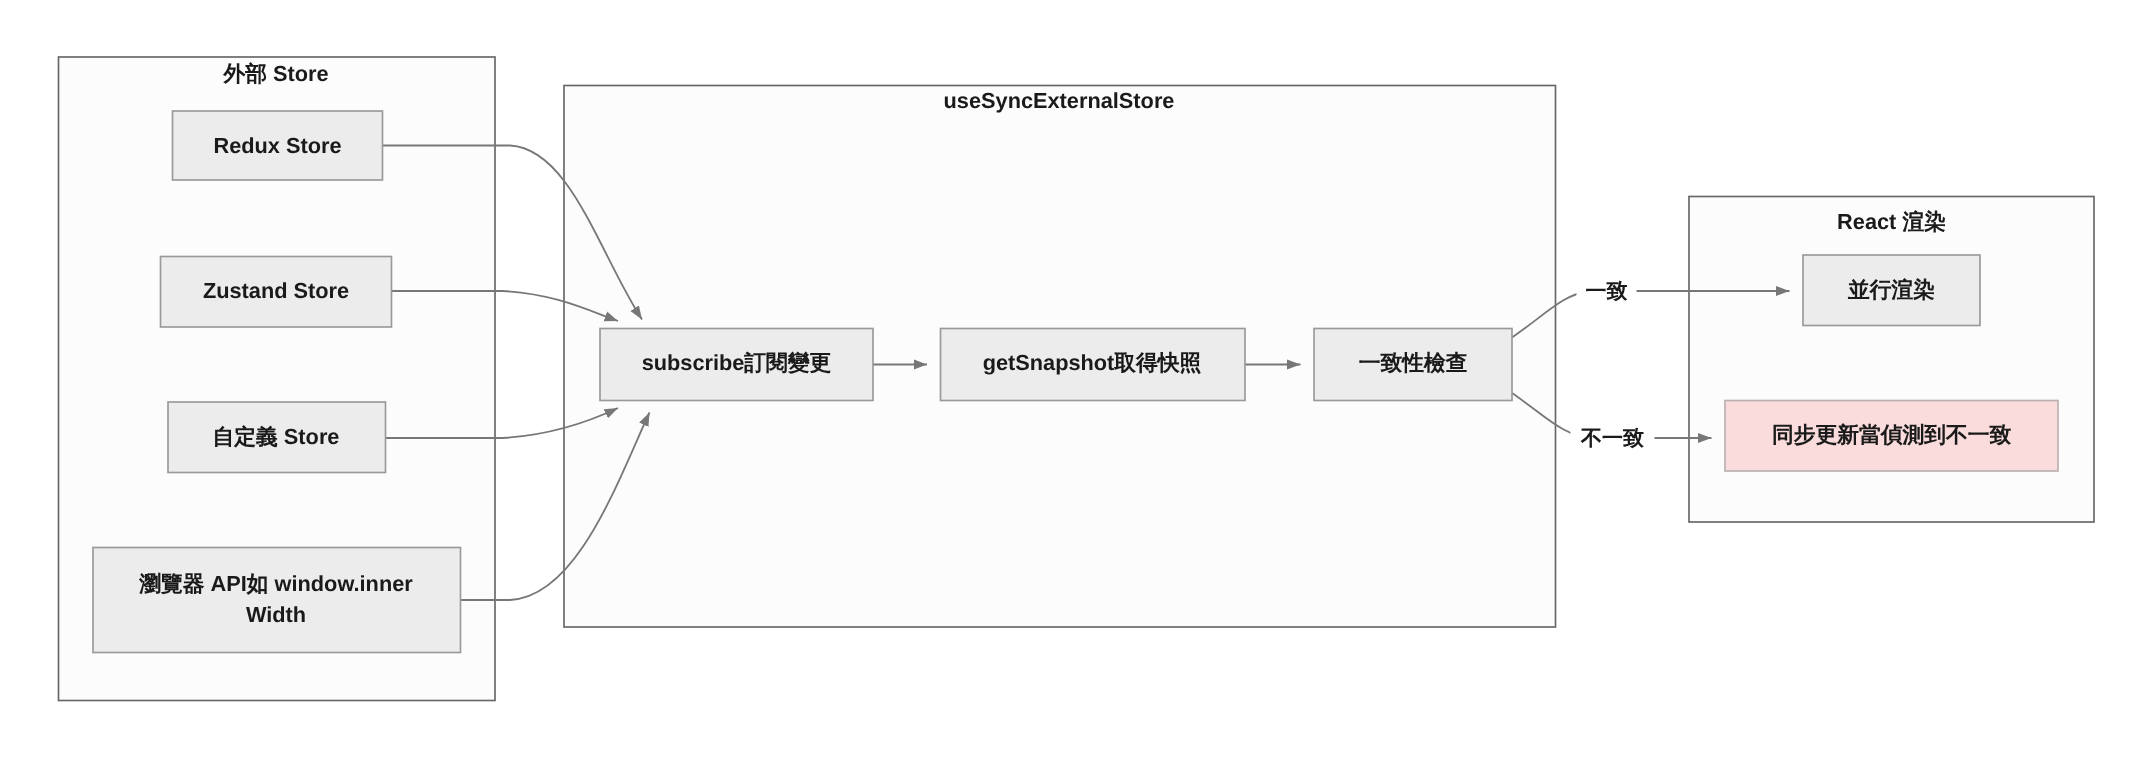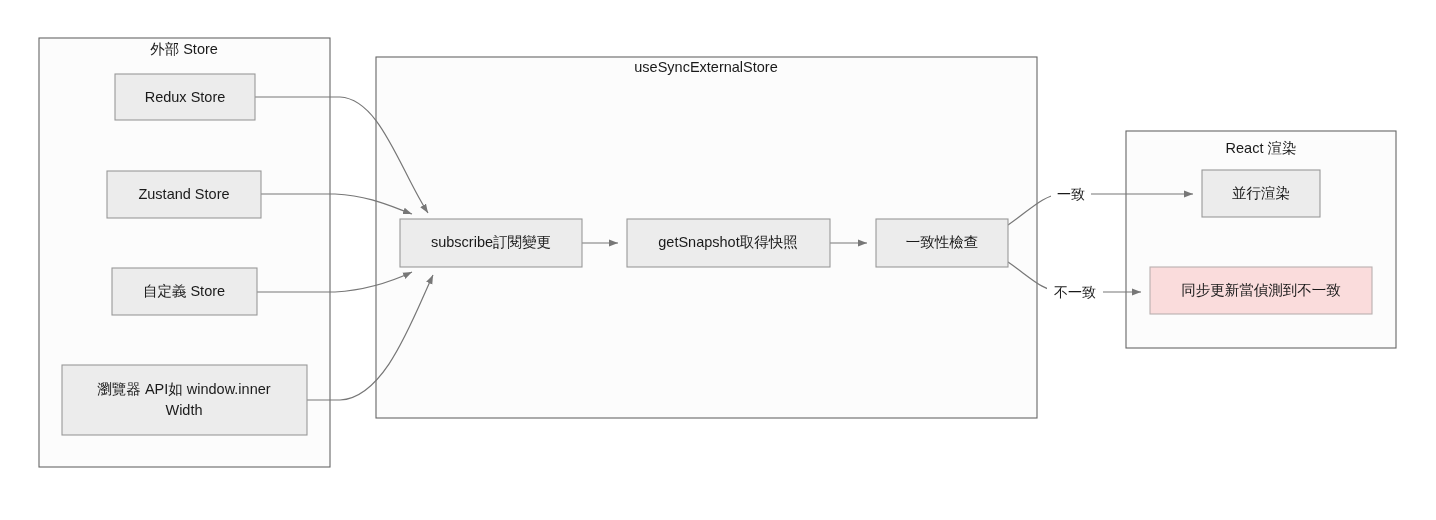--- a/index.html
+++ b/index.html
@@ -10,20 +10,21 @@
   body {
     width: 1436px;
     height: 520px;
     font-family: "Liberation Sans", "DejaVu Sans", sans-serif;
     overflow: hidden;
   }
   #diagram-root {
     position: relative;
     width: 1352px;
     height: 520px;
+    font-weight: bold;
   }
   svg#flowchart {
     display: block;
     width: 1436px;
     height: 520px;
   }
   .cluster-rect {
     fill: #fcfcfc;
     stroke: #666666;
     stroke-width: 1.1px;

